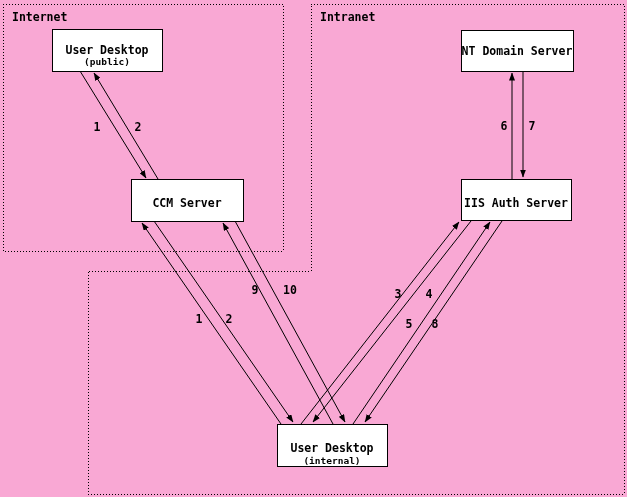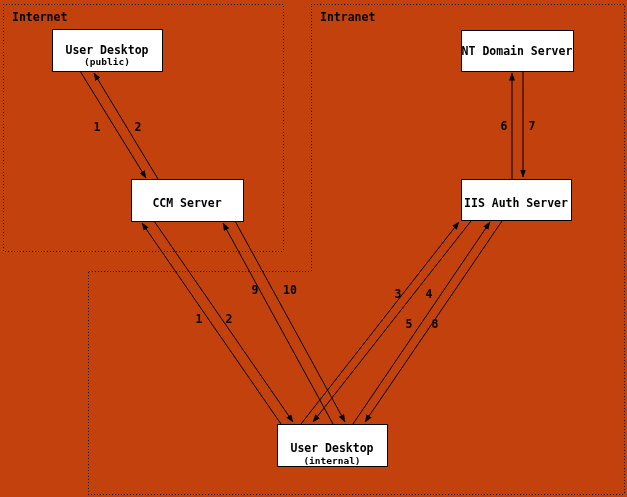--- a/index.html
+++ b/index.html
@@ -1,20 +1,20 @@
 <!DOCTYPE html>
 <html><head>
 <meta charset="utf-8">
 <style>
   html, body { margin: 0; padding: 0; background: #ffffff; }
   #canvas {
     position: relative;
     width: 627px;
     height: 497px;
-    background: #c2410c;
+    background: #f9a8d4;
     overflow: hidden;
   }
   .dt {
     font-family: "DejaVu Sans Mono", "Liberation Mono", monospace;
     font-weight: bold;
     fill: #000000;
   }
   .t12 { font-size: 11.5px; }
   .t10 { font-size: 9.5px; }
   .dotted {

